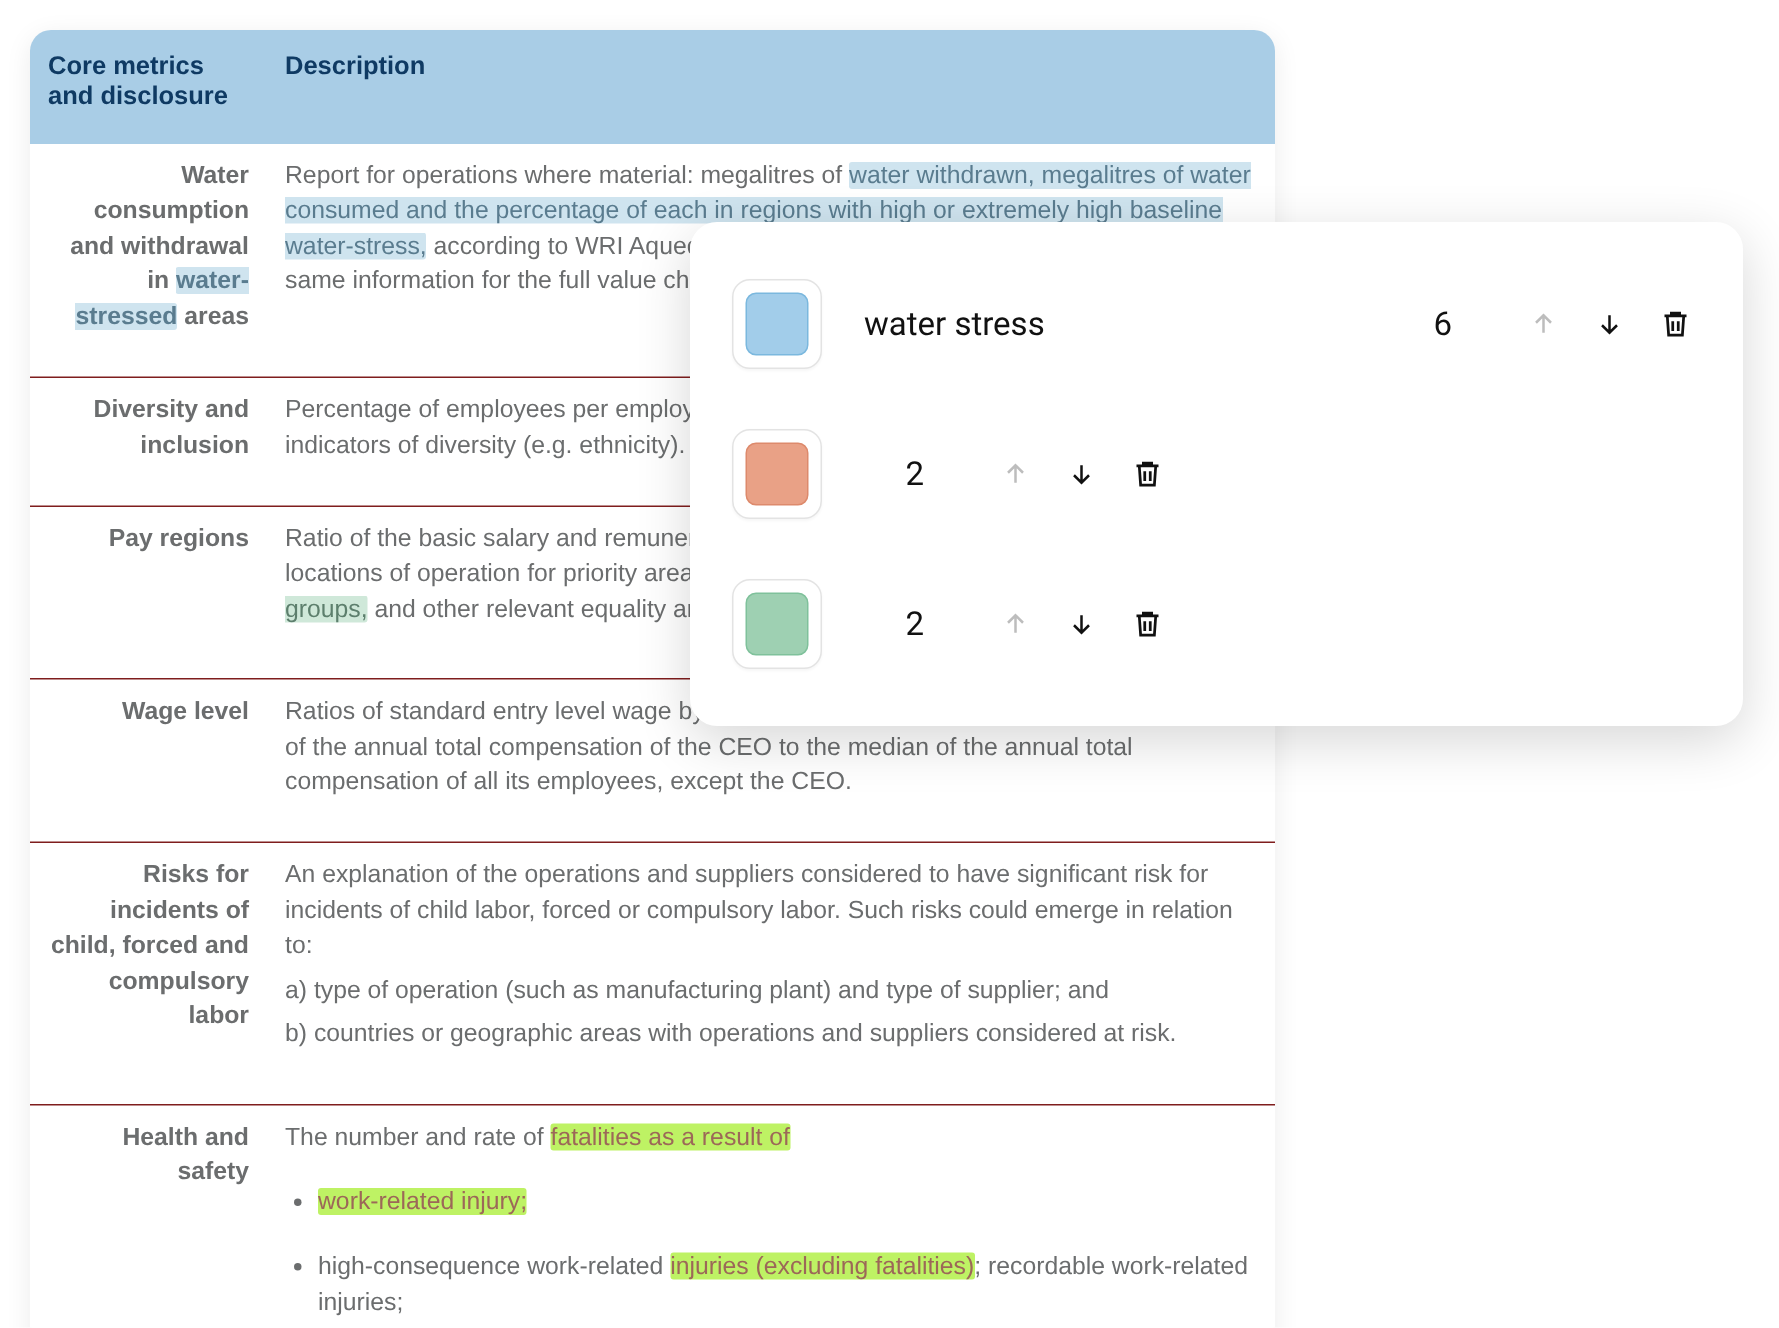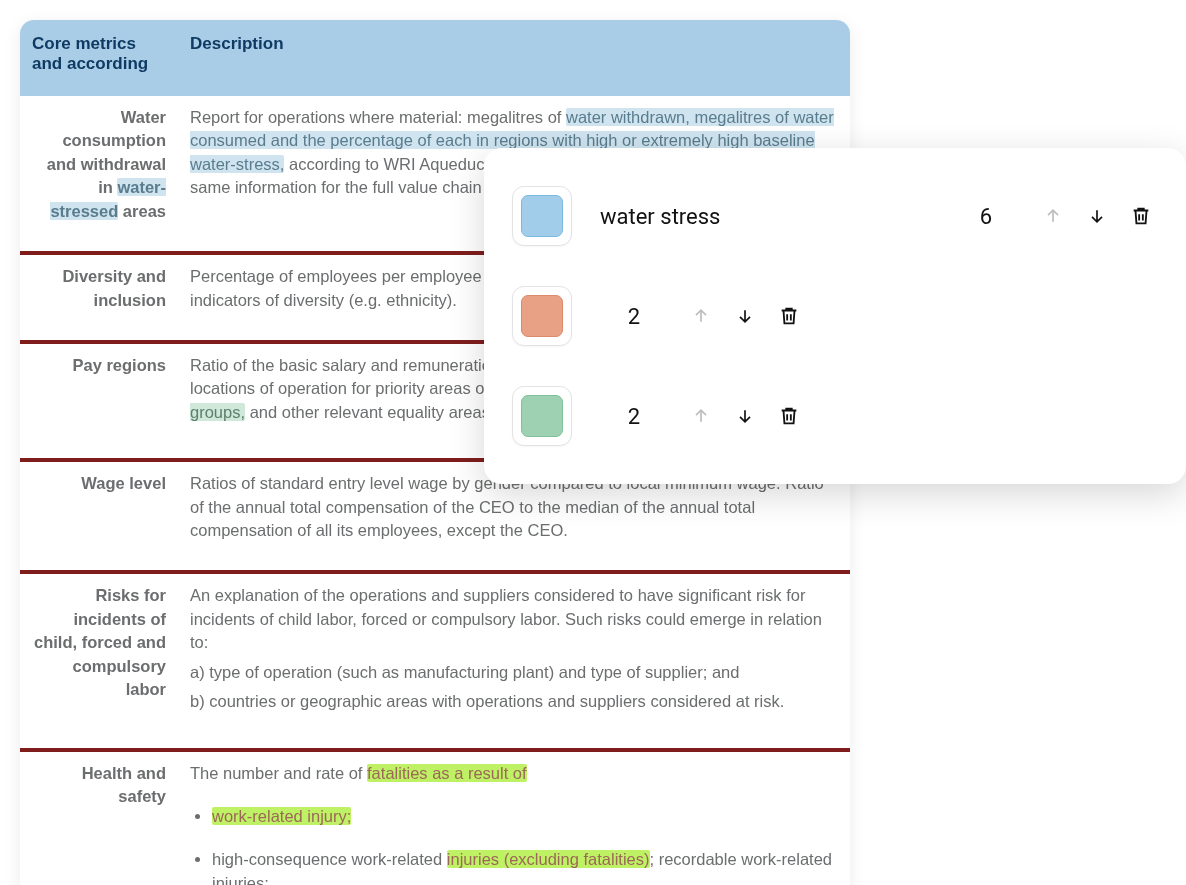--- a/index.html
+++ b/index.html
@@ -37,21 +37,21 @@
     padding: 14px 12px 22px 12px;
     font-size: 17px;
     vertical-align: top;
   }
   table.metrics td {
     padding: 10px 12px 28px 12px;
     vertical-align: top;
     font-size: 16.5px;
     line-height: 1.42;
     color: #6b6d6e;
-    border-top: 4px solid #7f1d1d;
+    border-top: 1px solid #7f1d1d;
   }
   
   table.metrics tbody tr:first-child td { border-top: none; }
   td.metric-name {
     color: #4b4c4d;
     font-weight: 700;
     text-align: right;
   }
   td.desc p { margin: 0 0 6px 0; }
   td.desc ul { margin: 4px 0 0 0; padding-left: 22px; }
@@ -64,21 +64,20 @@
   .panel {
     position: absolute;
     left: 460px;
     top: 148px;
     width: 702px;
     background: #fff;
     border-radius: 18px;
     box-shadow: 0 10px 36px rgba(0,0,0,.16);
     padding: 18px 24px 18px 20px;
     font-family: -apple-system, BlinkMacSystemFont, "Segoe UI", Roboto, sans-serif;
-    margin-left: 24px;
   }
   .panel-row {
     display: flex;
     align-items: center;
     gap: 28px;
     padding: 20px 8px;
   }
   .swatch-wrap {
     width: 60px; height: 60px;
     border-radius: 12px;
@@ -114,21 +113,21 @@
 <body>
 
 <div class="doc">
   <table class="metrics">
     <colgroup>
         <col class="c1">
         <col>
       </colgroup>
     <thead>
       <tr>
-        <th>Core metrics and according</th>
+        <th>Core metrics and disclosure</th>
         <th>Description</th>
       </tr>
     </thead>
     <tbody>
 
       <tr>
         <td class="metric-name">
           <span>Water consumption and withdrawal in </span><span class="hl-blue">water- stressed</span><span> areas</span>
         </td>
         <td class="desc">

